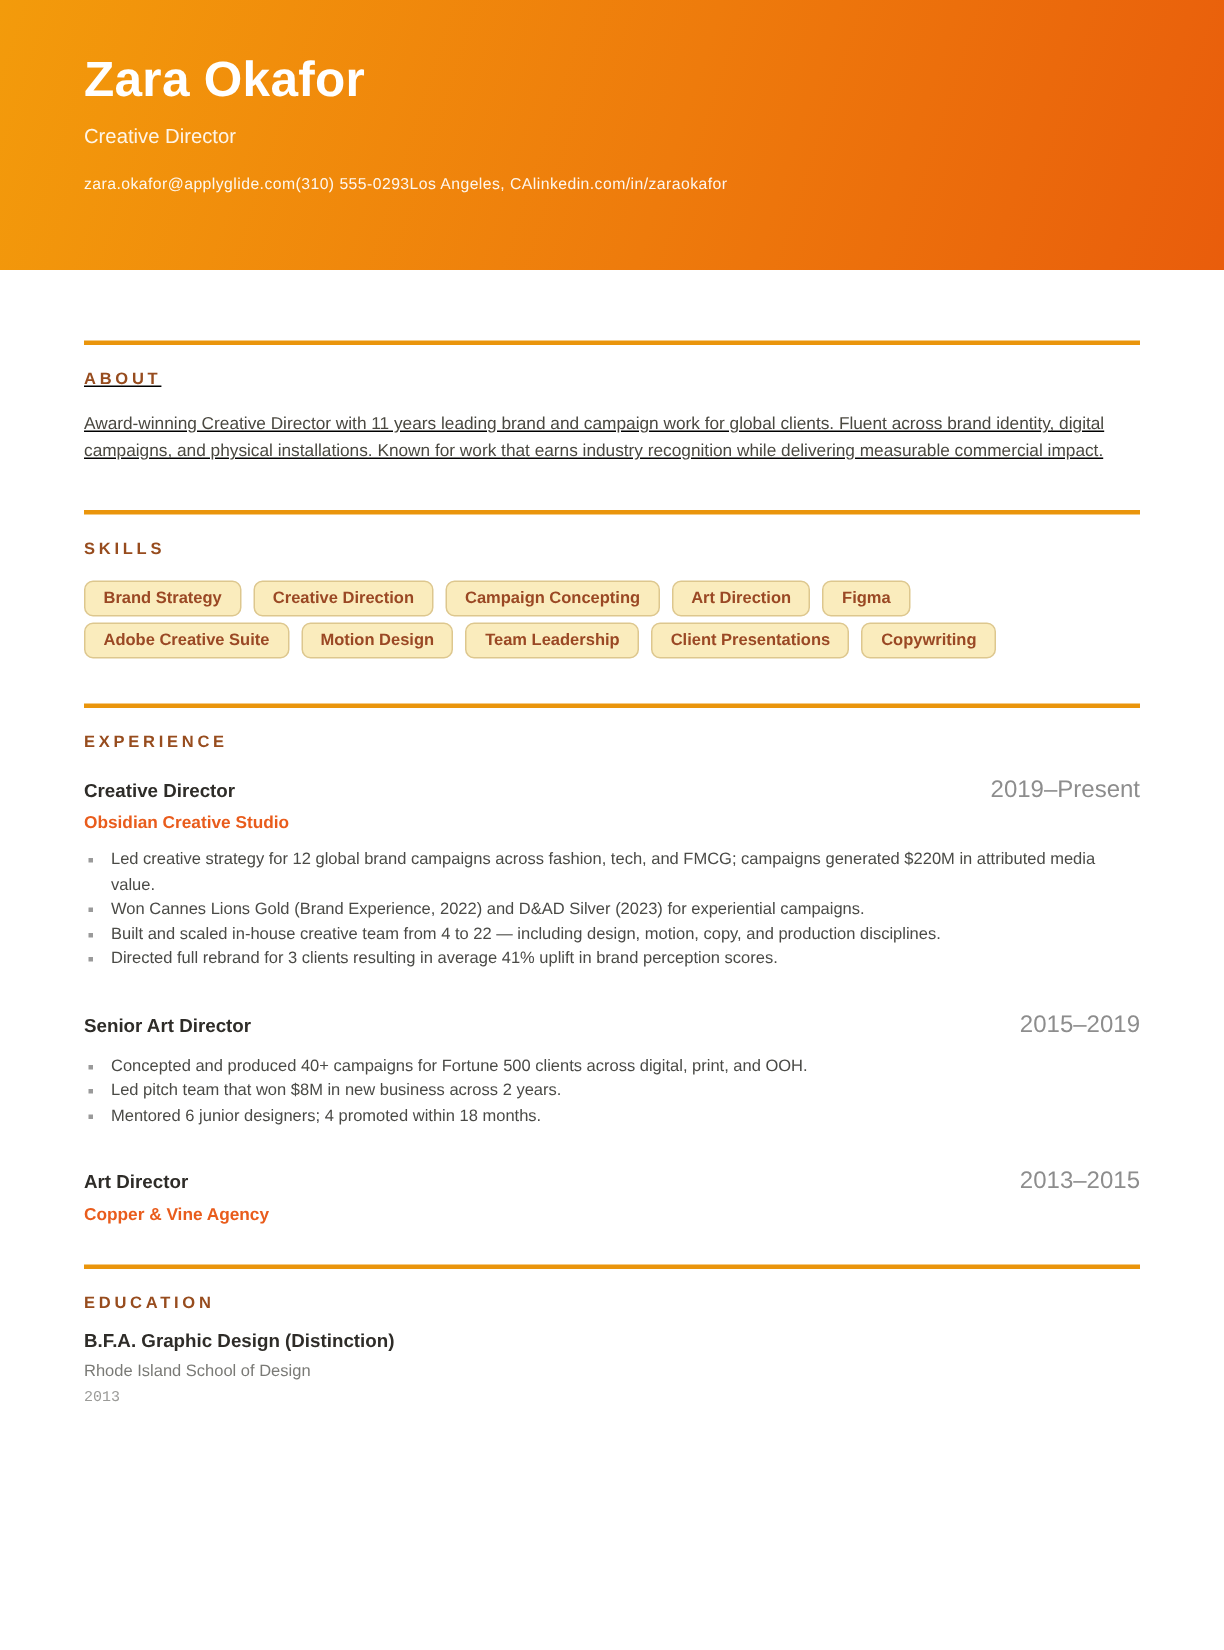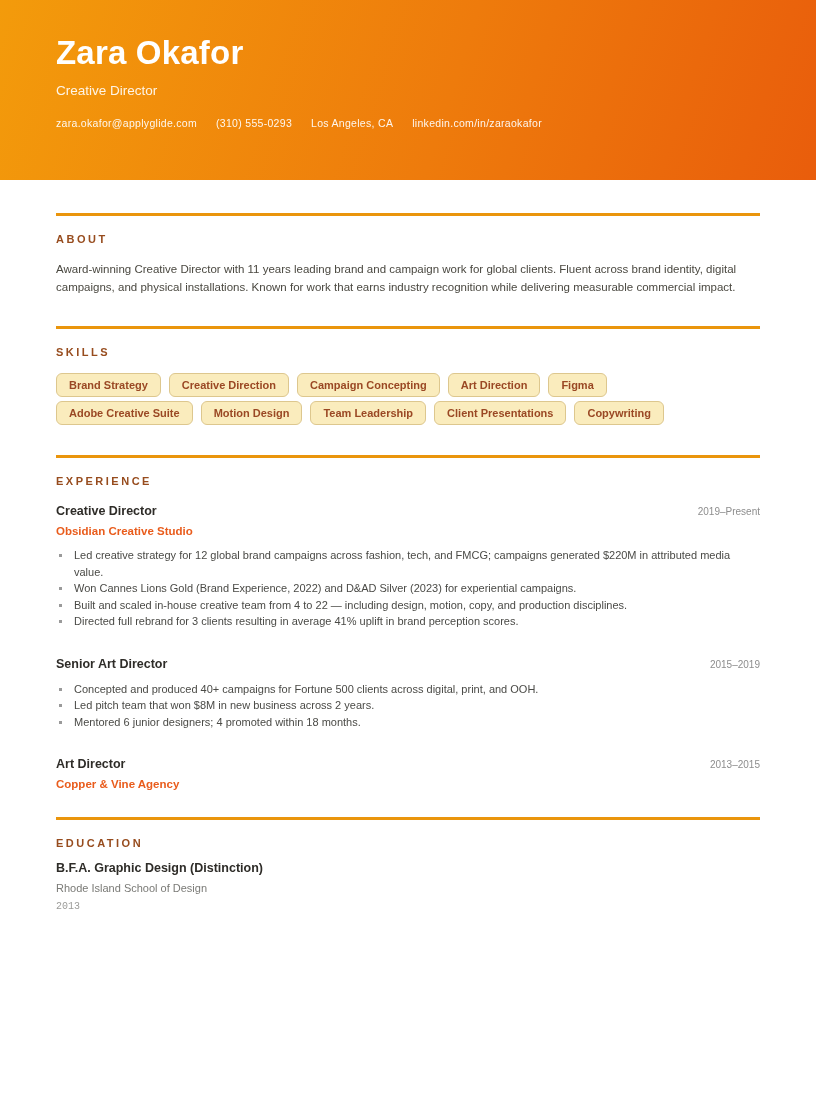--- a/index.html
+++ b/index.html
@@ -26,35 +26,34 @@
     line-height: 1.0;
   }
   .subtitle {
     margin-top: 14px;
     font-size: 13.5px;
     color: rgba(255,255,255,0.90);
   }
   .contact-row {
     margin-top: 19px;
     display: flex;
-    gap: 19px;
     font-size: 10.5px;
     color: rgba(255,255,255,0.93);
     letter-spacing: 0.3px;
     text-align: right;
   }
 
   
   .main { padding: 0 56px; }
 
   .section {
     border-top: 3px solid #ea950c;
     padding-top: 17px;
   }
-  .section-about     { margin-top: 33px; }
+  .section-about     { margin-top: 47px; text-decoration: underline; }
   .section-skills    { margin-top: 30px; }
   .section-experience{ margin-top: 30px; }
   .section-education { margin-top: 25px; }
 
   .section-heading {
     font-size: 11px;
     font-weight: bold;
     letter-spacing: 2.5px;
     color: #974c1e;
   }
@@ -96,21 +95,21 @@
     display: flex;
     justify-content: space-between;
     align-items: baseline;
   }
   .job-title {
     font-size: 12.5px;
     font-weight: bold;
     color: #2e2c28;
   }
   .job-dates {
-    font-size: 10px;
+    font-size: 16px;
     color: #8d8d8d;
   }
   .job-company {
     margin-top: 7px;
     font-size: 11.5px;
     font-weight: bold;
     color: #e95c1c;
   }
   .job-bullets {
     margin-top: 10px;

